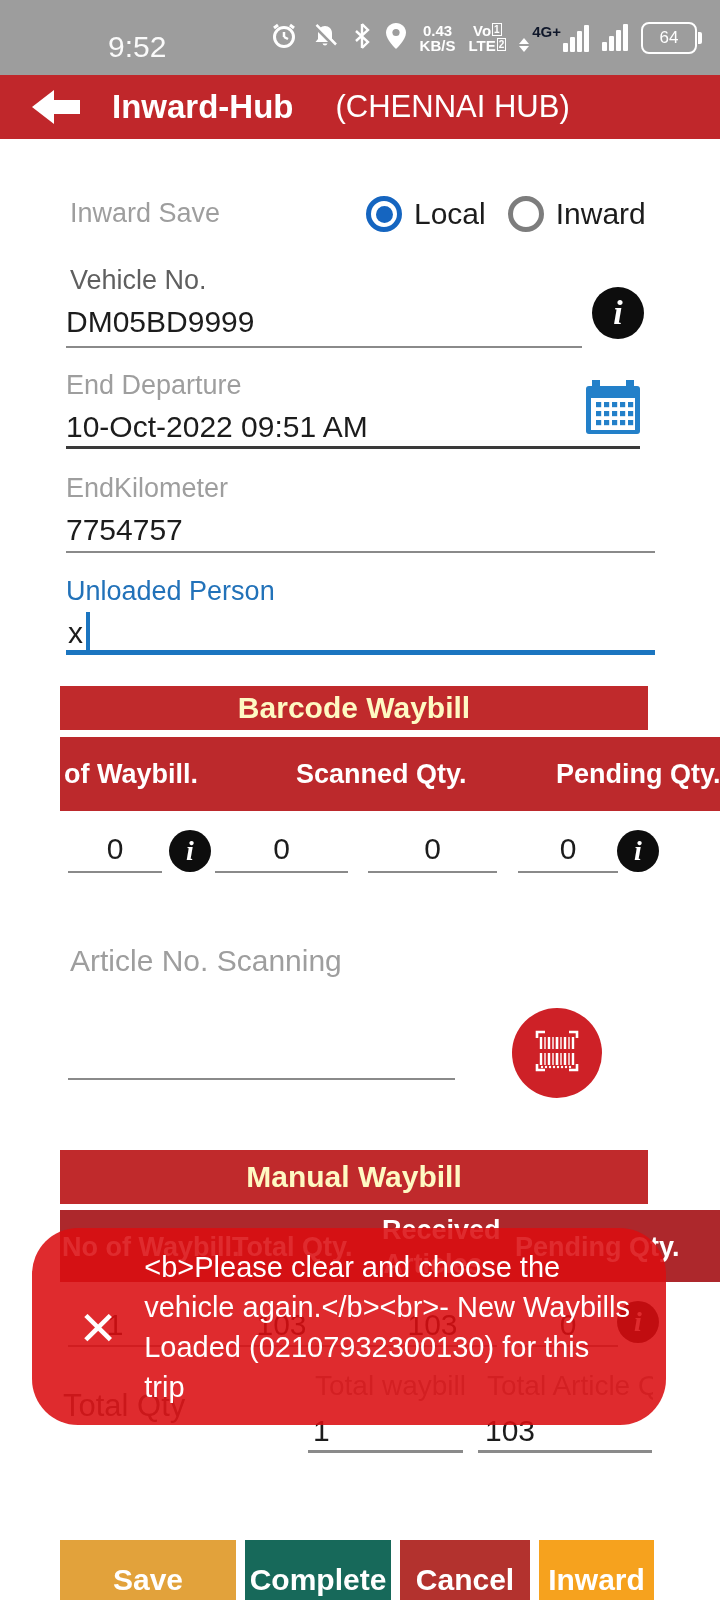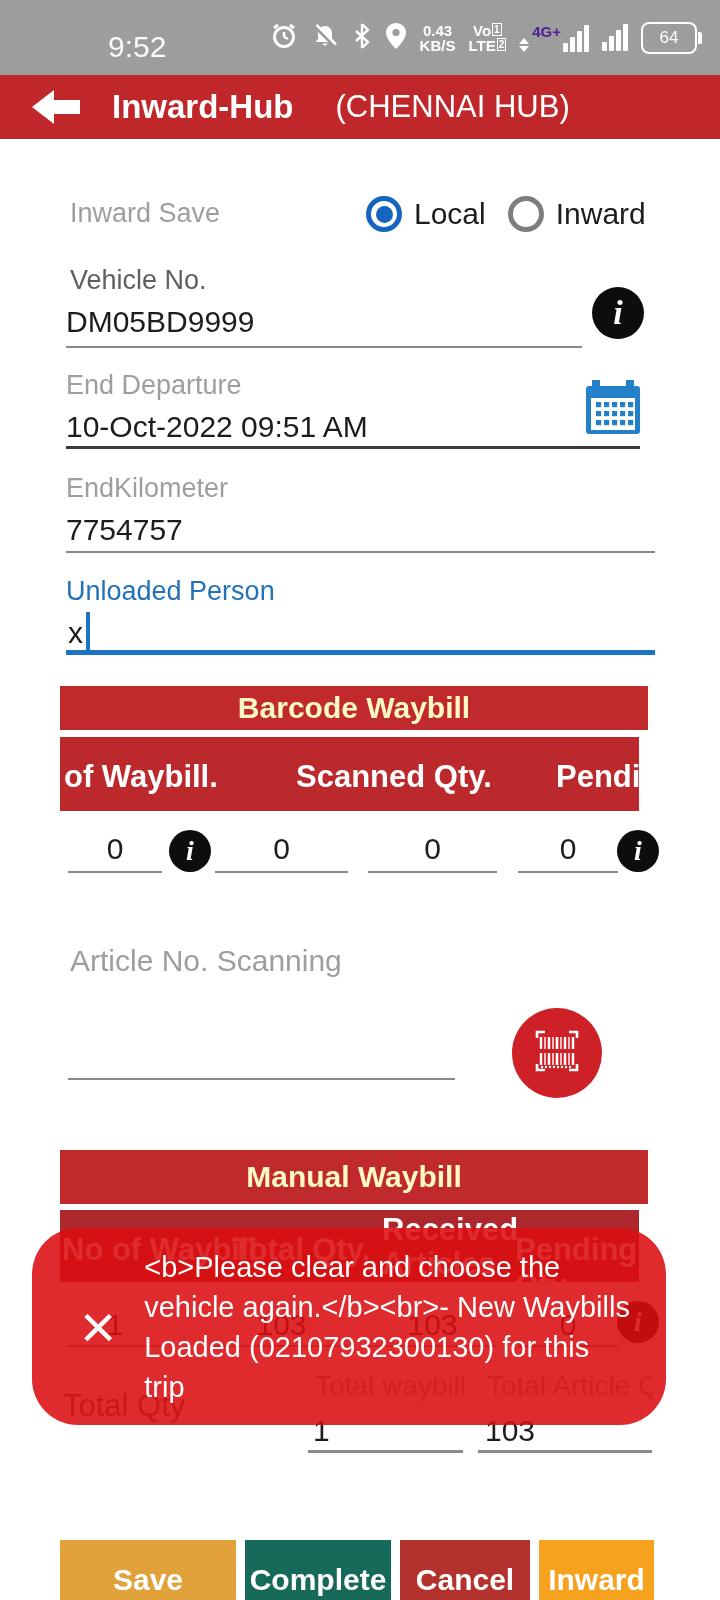--- a/index.html
+++ b/index.html
@@ -13,21 +13,21 @@
   .simbox{display:inline-block;border:1.5px solid #fff;font-size:10px;line-height:11px;padding:0 1px;margin-left:1px;vertical-align:top;}
   .bars{display:flex;align-items:flex-end;gap:2px;}
   .bars i{display:block;width:5px;background:#fff;border-radius:1px;}
   .battery{display:flex;align-items:center;}
   .batt-body{width:52px;height:28px;border:2.5px solid #fff;border-radius:8px;display:flex;align-items:center;justify-content:center;font-size:17px;color:#fff;}
   .batt-nub{width:4px;height:12px;background:#fff;border-radius:0 2px 2px 0;margin-left:1px;}
   .updown{display:flex;flex-direction:column;justify-content:center;margin-right:1px;}
   .tri-up{width:0;height:0;border-left:5px solid transparent;border-right:5px solid transparent;border-bottom:6px solid #fff;margin-bottom:2px;}
   .tri-down{width:0;height:0;border-left:5px solid transparent;border-right:5px solid transparent;border-top:6px solid #fff;}
   .netgrp{display:flex;align-items:flex-end;gap:2px;}
-  .netlbl{font-size:15px;font-weight:bold;color:#4c1d95;margin-bottom:12px;}
+  .netlbl{font-size:15px;font-weight:bold;color:#0f172a;margin-bottom:12px;}
   
   .appbar{position:absolute;left:0;top:75px;width:720px;height:64px;background:#c0272b;display:flex;align-items:center;}
   .backarrow{width:52px;height:34px;position:relative;margin-left:32px;}
   .backarrow .tri{position:absolute;left:0;top:0;width:0;height:0;border-top:17px solid transparent;border-bottom:17px solid transparent;border-right:22px solid #fff;}
   .backarrow .bar{position:absolute;left:18px;top:10px;width:30px;height:14px;background:#fff;}
   .app-title{color:#fff;font-size:33px;font-weight:bold;margin-left:28px;}
   .app-sub{color:#fff;font-size:31px;margin-left:42px;}
   
   .lbl-gray{color:#9e9e9e;font-size:27px;}
   .lbl-dark{color:#5f5f5f;font-size:27px;}
@@ -37,21 +37,21 @@
   .uline-dark{position:absolute;height:3px;background:#3a3a3a;}
   .uline-blue{position:absolute;height:5px;background:#1b75c0;}
   .radio-outer{width:36px;height:36px;border-radius:50%;box-sizing:border-box;display:flex;align-items:center;justify-content:center;}
   .radio-on{border:5px solid #1565c0;}
   .radio-on .dot{width:17px;height:17px;border-radius:50%;background:#1565c0;}
   .radio-off{border:5px solid #7d7d7d;}
   .info-circle{border-radius:50%;background:#0d0d0d;color:#fff;display:flex;align-items:center;justify-content:center;font-family:"Liberation Serif",serif;font-style:italic;font-weight:bold;}
   .cursor{position:absolute;width:4px;background:#1b75c0;}
   
   .redbar{position:absolute;left:60px;width:588px;height:44px;background:#c02a2c;color:#fef9c3;font-weight:bold;font-size:30px;display:flex;align-items:center;justify-content:center;}
-  .thead{position:absolute;left:60px;width:579px;background:#bc292c;color:#fff;font-weight:bold;font-size:31px;overflow:hidden;}
+  .thead{position:absolute;left:60px;width:660px;background:#bc292c;color:#fff;font-weight:bold;font-size:27px;overflow:hidden;}
   .cell0{text-align:center;font-size:30px;color:#1c1c1c;position:absolute;}
   
   .scanbtn{position:absolute;width:90px;height:90px;border-radius:50%;background:#ce2127;display:flex;align-items:center;justify-content:center;}
   
   .toast{position:absolute;left:32px;top:1228px;width:634px;height:197px;background:rgba(219,14,17,0.88);border-radius:46px;display:flex;align-items:center;}
   .toast-x{color:#fff;font-size:62px;line-height:62px;margin-left:48px;font-weight:400;}
   .toast-lines{margin-left:28px;color:#fff;font-size:29px;line-height:40px;}
   
   .btnrow{position:absolute;left:60px;top:1540px;width:604px;display:flex;gap:9px;}
   .bbtn{height:80px;display:flex;align-items:center;justify-content:center;color:#fff;font-size:30px;font-weight:bold;}

